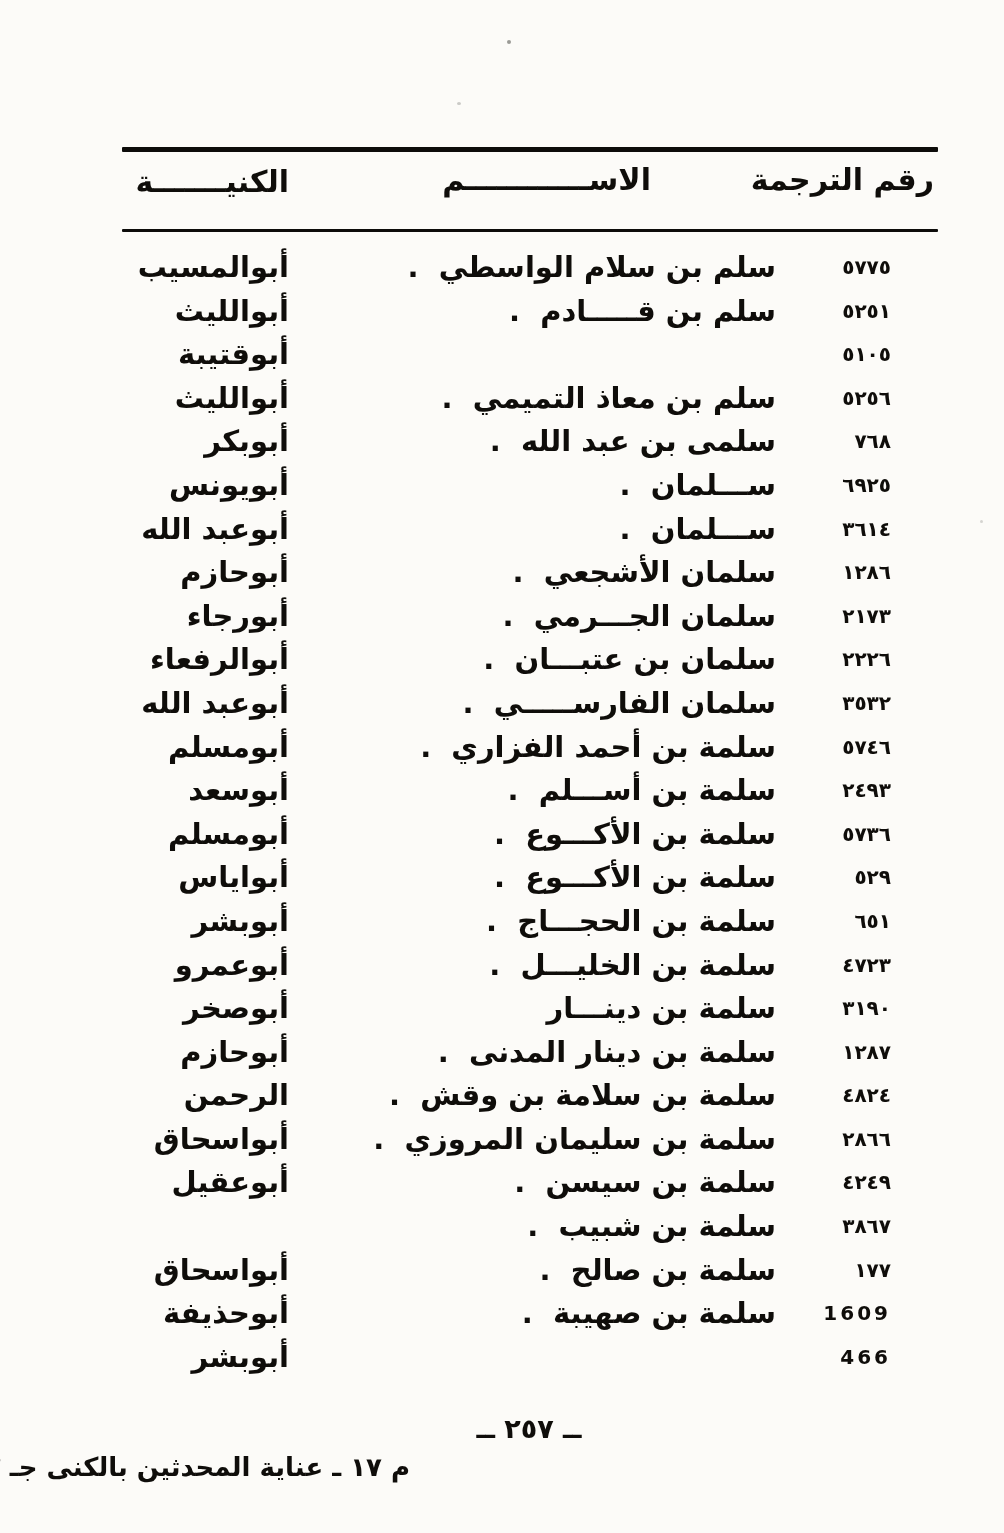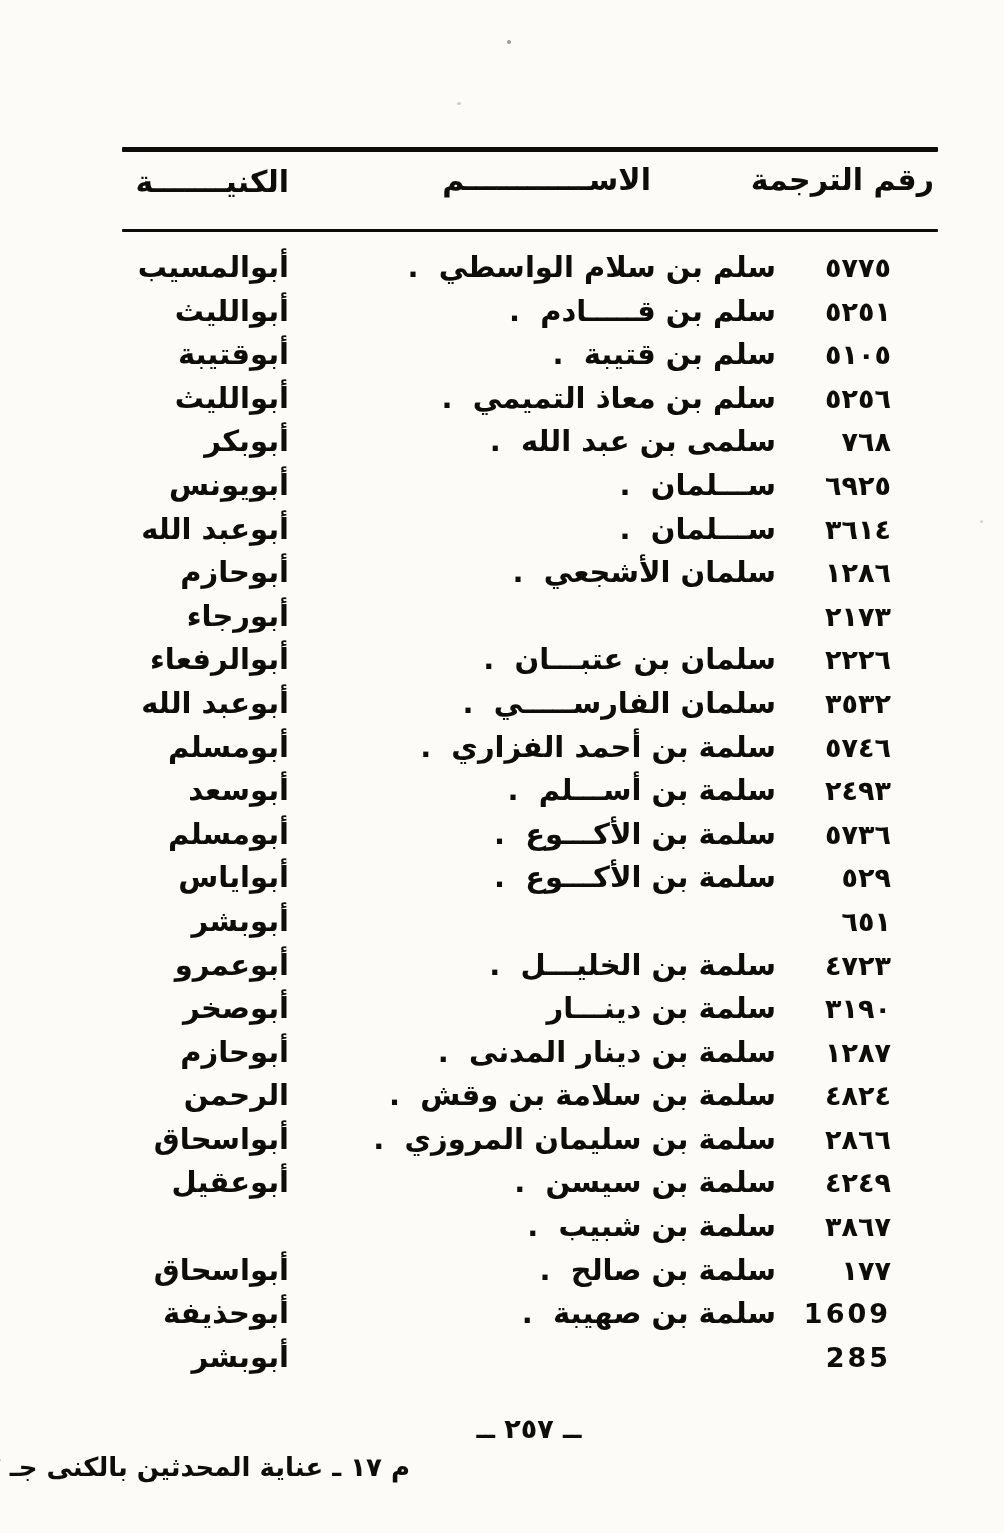--- a/index.html
+++ b/index.html
@@ -32,21 +32,21 @@
   .row{position:relative;height:43.6px;line-height:43.6px;}
   .cell{
     position:absolute;
     top:0;bottom:0;
     white-space:pre;
     font-weight:bold;
     direction:rtl;
   }
   .cell-number{
     right:113px;
-    font-size:27px;
+    font-size:20px;
     letter-spacing:3px;
     text-align:right;
   }
   .cell-name{
     right:228px;
     font-size:29px;
   }
   .cell-kunya{
     right:715px;
     font-size:29px;
@@ -98,21 +98,20 @@
   </div>
 
   <div class="row">
     <div class="cell cell-number">٥٢٥١</div>
     <div class="cell cell-name">سلم بن قـــــادم  .</div>
     <div class="cell cell-kunya">أبوالليث</div>
   </div>
 
   <div class="row">
     <div class="cell cell-number">٥١٠٥</div>
-    <div class="cell cell-name">سلم بن قتيبة  .</div>
     <div class="cell cell-kunya">أبوقتيبة</div>
   </div>
 
   <div class="row">
     <div class="cell cell-number">٥٢٥٦</div>
     <div class="cell cell-name">سلم بن معاذ التميمي  .</div>
     <div class="cell cell-kunya">أبوالليث</div>
   </div>
 
   <div class="row">
@@ -134,20 +133,21 @@
   </div>
 
   <div class="row">
     <div class="cell cell-number">١٢٨٦</div>
     <div class="cell cell-name">سلمان الأشجعي  .</div>
     <div class="cell cell-kunya">أبوحازم</div>
   </div>
 
   <div class="row">
     <div class="cell cell-number">٢١٧٣</div>
+    <div class="cell cell-name">سلمان الجـــرمي  .</div>
     <div class="cell cell-kunya">أبورجاء</div>
   </div>
 
   <div class="row">
     <div class="cell cell-number">٢٢٢٦</div>
     <div class="cell cell-name">سلمان بن عتبـــان  .</div>
     <div class="cell cell-kunya">أبوالرفعاء</div>
   </div>
 
   <div class="row">
@@ -175,20 +175,21 @@
   </div>
 
   <div class="row">
     <div class="cell cell-number">٥٢٩</div>
     <div class="cell cell-name">سلمة بن الأكـــوع  .</div>
     <div class="cell cell-kunya">أبواياس</div>
   </div>
 
   <div class="row">
     <div class="cell cell-number">٦٥١</div>
+    <div class="cell cell-name">سلمة بن الحجـــاج  .</div>
     <div class="cell cell-kunya">أبوبشر</div>
   </div>
 
   <div class="row">
     <div class="cell cell-number">٤٧٢٣</div>
     <div class="cell cell-name">سلمة بن الخليـــل  .</div>
     <div class="cell cell-kunya">أبوعمرو</div>
   </div>
 
   <div class="row">
@@ -232,20 +233,20 @@
     <div class="cell cell-kunya">أبواسحاق</div>
   </div>
 
   <div class="row">
     <div class="cell cell-number">1609</div>
     <div class="cell cell-name">سلمة بن صهيبة  .</div>
     <div class="cell cell-kunya">أبوحذيفة</div>
   </div>
 
   <div class="row">
-    <div class="cell cell-number">285</div>
+    <div class="cell cell-number">466</div>
     <div class="cell cell-kunya">أبوبشر</div>
   </div>
 </div>
 
   <div class="page-number">ــ ٢٥٧ ــ</div>
   <div class="signature">م ١٧ ـ عناية المحدثين بالكنى جـ ٢</div>
 </div>
 
 </body></html>

